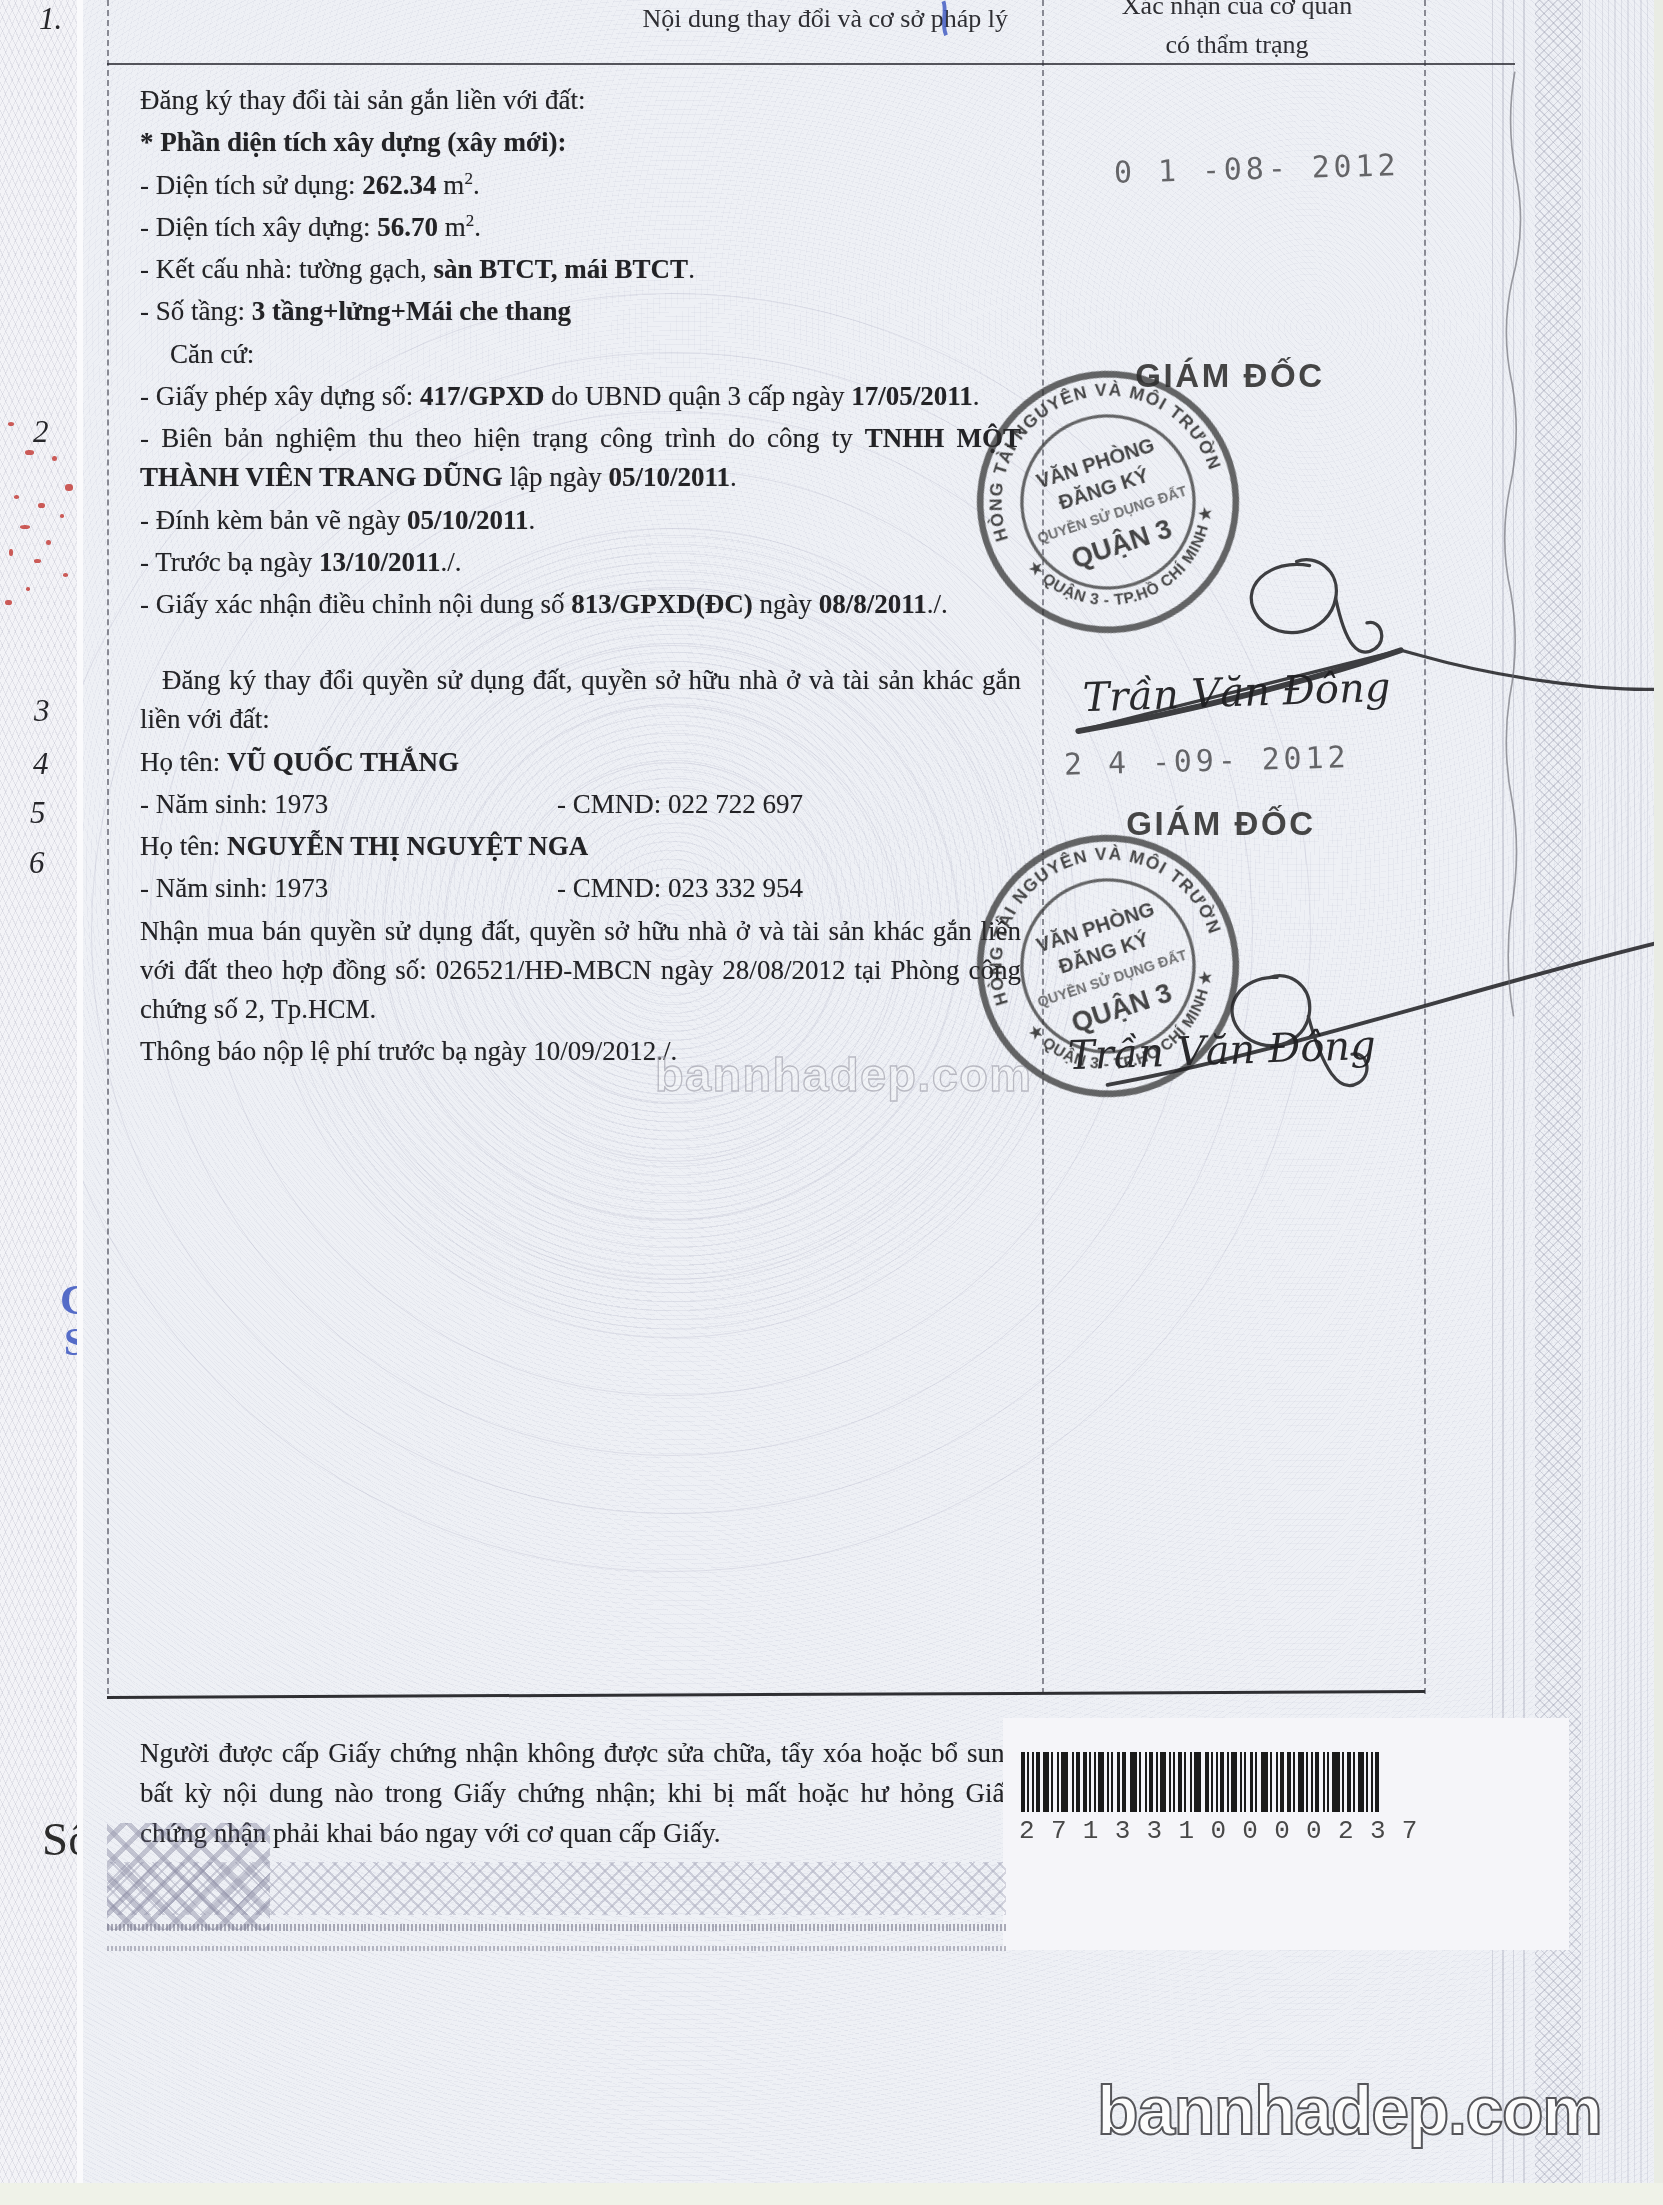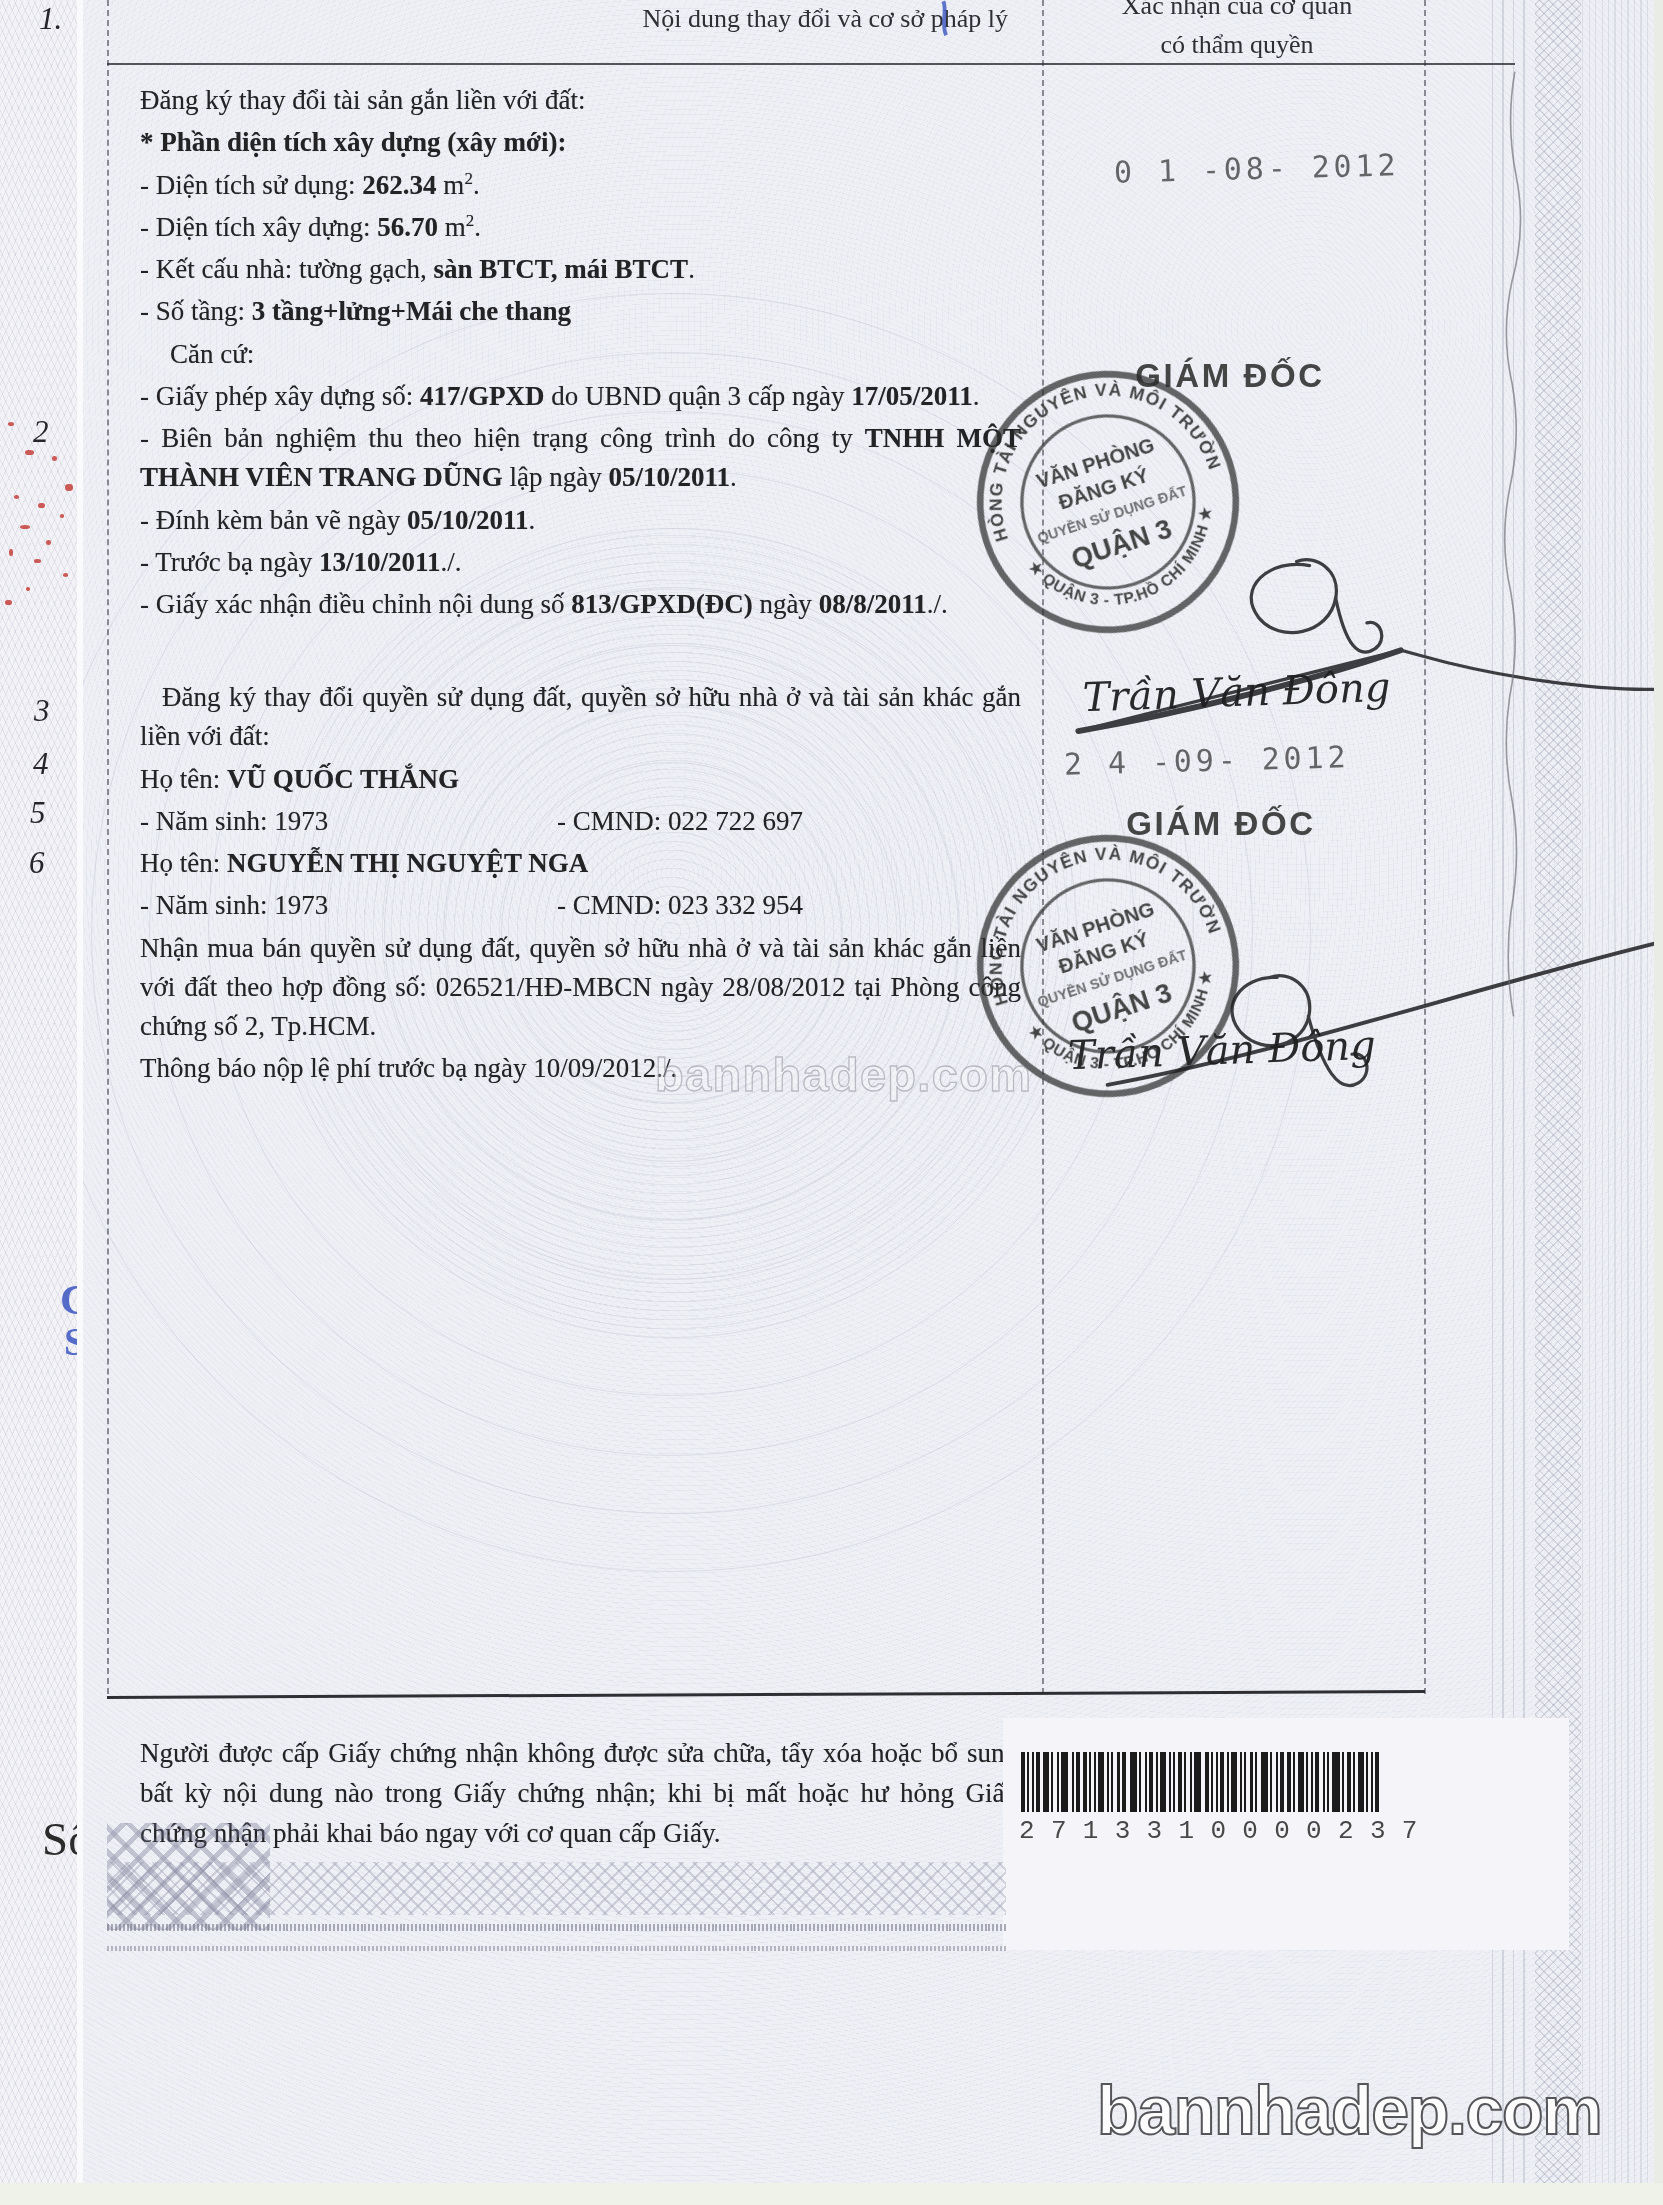--- a/index.html
+++ b/index.html
@@ -61,21 +61,21 @@
 
   
   .content{position:absolute;left:57px;top:81px;width:881px;font-size:27px;color:#232326;
     text-shadow:0 0 0.7px rgba(40,40,45,.35);}
   .content p.line{margin:0 0 3.3px 0;line-height:39px;text-align:justify;}
   .content .b{font-weight:bold;}
   .content .u{}
   .content sup{font-size:17px;line-height:0;}
   .content p.indent1{margin-left:30px;}
   .content p.indent{text-indent:22px;}
-  .content p.gap{margin-top:54px;}
+  .content p.gap{margin-top:37px;}
   .content p.pair{display:flex;text-align:left;}
   .content p.pair span:first-child{flex:0 0 417px;}
 
   
   .date-stamp{position:absolute;font-family:"DejaVu Sans Mono",monospace;font-size:30px;
     letter-spacing:3.9px;color:#47474a;opacity:.82;transform:rotate(-1.5deg);white-space:nowrap;}
   .giamdoc{position:absolute;font-family:"Liberation Sans",sans-serif;font-weight:bold;
     font-size:33px;letter-spacing:2.6px;color:#333;opacity:.9;text-align:center;}
   .script-name{position:absolute;font-style:italic;font-family:"DejaVu Serif",serif;
     font-size:40px;color:#29292c;text-align:center;transform:rotate(-2deg);white-space:nowrap;}
@@ -169,21 +169,21 @@
 
   <div class="v-rule" style="left:24px;"></div>
   <div class="v-rule" style="left:959px;"></div>
   <div class="v-rule" style="left:1341px;"></div>
   <div class="h-rule-head"></div>
   <div class="h-rule-bottom"></div>
 
   <div class="col-head" style="left:156px;top:3.9px;width:769px;text-align:right;">Nội dung thay đổi và cơ sở pháp lý</div>
   <div class="col-head" style="left:978px;top:0;width:352px;">
     <span class="cut">Xác nhận của cơ quan</span>
-    <span>có thẩm quyền</span>
+    <span>có thẩm trạng</span>
   </div>
 
   <div class="content">
       <p class="line"><span>Đăng ký thay đổi tài sản gắn liền với đất:</span></p>
       <p class="line"><span class="b">* Phần diện tích xây dựng (xây mới):</span></p>
       <p class="line"><span>- Diện tích sử dụng:  </span><span class="b">262.34</span><span> m</span><sup>2</sup><span>.</span></p>
       <p class="line"><span>- Diện tích xây dựng: </span><span class="b">56.70</span><span> m</span><sup>2</sup><span>.</span></p>
       <p class="line"><span>- Kết cấu nhà: tường gạch, </span><span class="b">sàn BTCT, mái BTCT</span><span>.</span></p>
       <p class="line"><span>- Số tầng: </span><span class="b">3 tầng+lửng+Mái che thang</span></p>
       <p class="line indent1"><span class="u">Căn cứ:</span></p>

